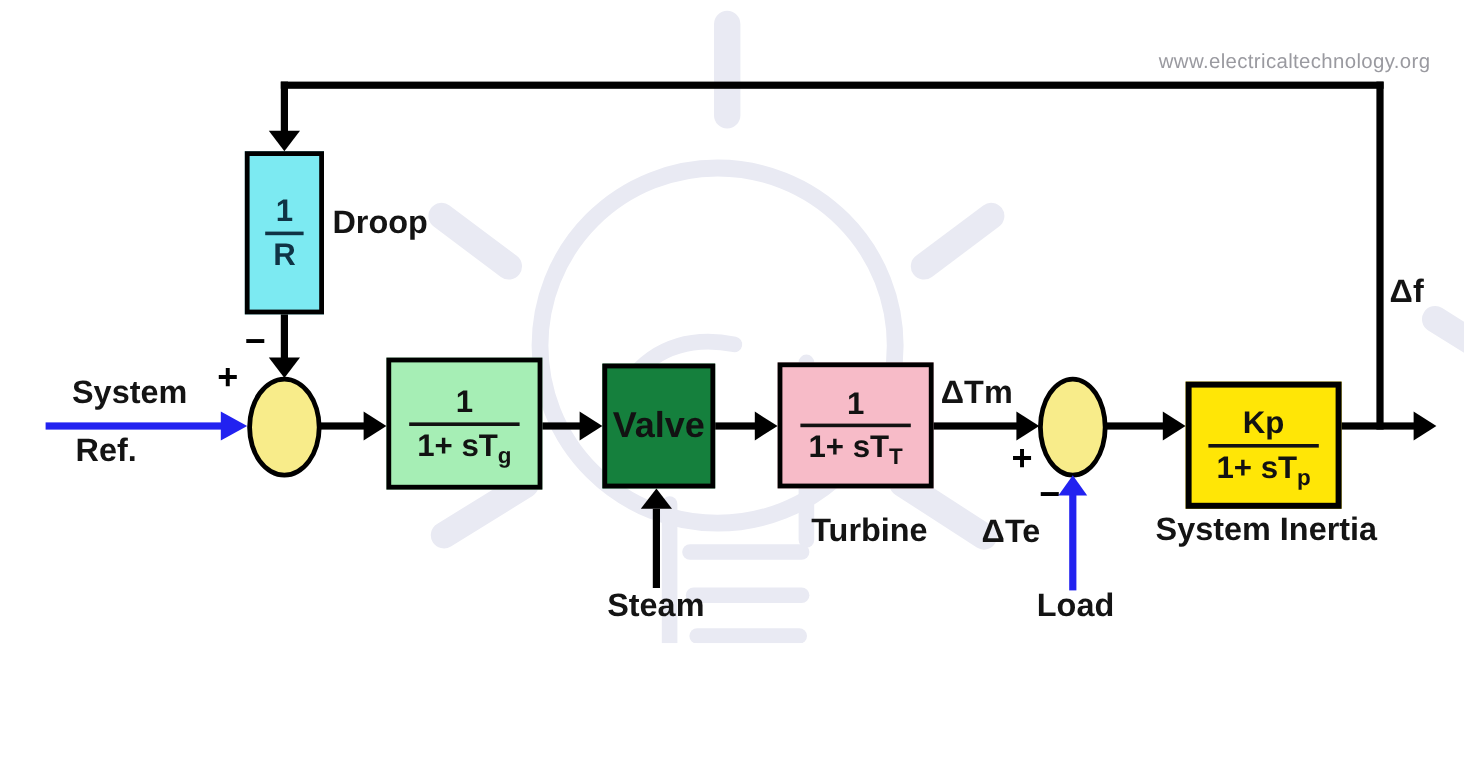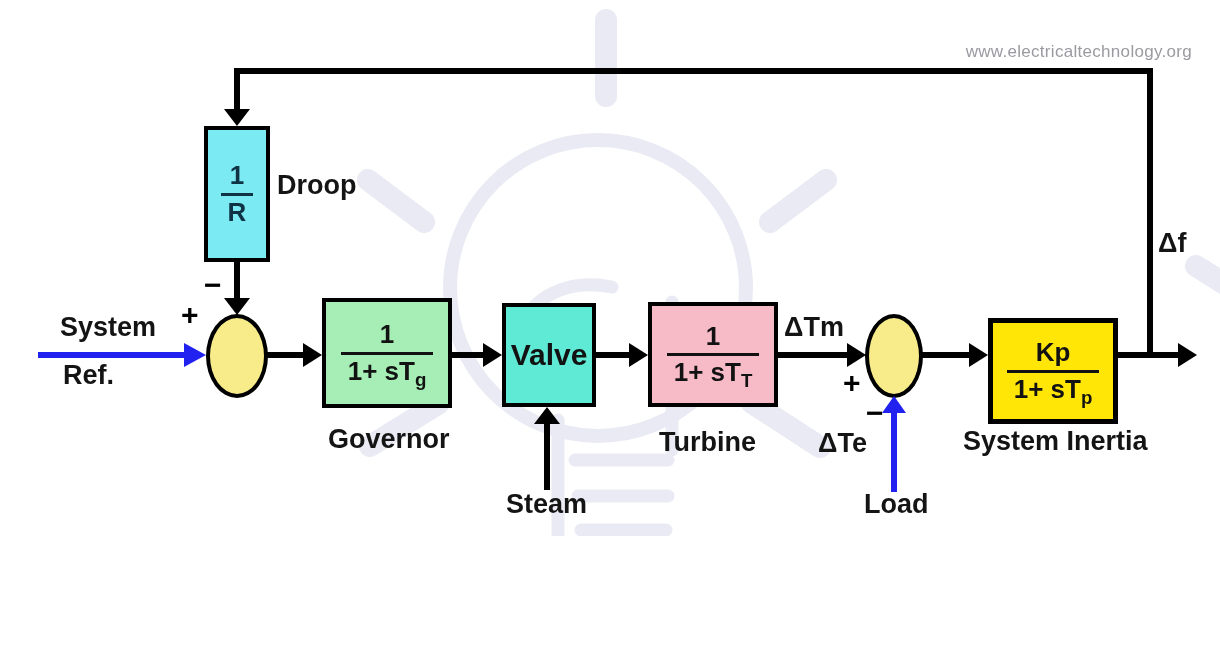--- a/index.html
+++ b/index.html
@@ -104,43 +104,42 @@
 
   <div class="hline" style="left:266px;top:352px;width:40px;"></div>
   <div class="ah ah-right" style="left:303px;top:343px;"></div>
 
   <div class="blk" style="left: 322px; top: 298px; width: 130px; height: 110px; background-color: rgb(166, 238, 181);">
     <div class="frac">
       <span class="num">1</span>
       <span class="den"><span>1+ sT</span><sub class="sub">g</sub></span>
     </div>
   </div>
-  <div class="lbl" style="left:328px;top:424px;">Governor</div>
 
   <div class="hline" style="left:452px;top:352px;width:34px;"></div>
   <div class="ah ah-right" style="left:483px;top:343px;"></div>
 
-  <div class="blk" style="left: 502px; top: 303px; width: 94px; height: 104px; background-color: #5eead4;">
+  <div class="blk" style="left: 502px; top: 303px; width: 94px; height: 104px; background-color: #15803d;">
     <span class="valve-text">Valve</span>
   </div>
 
   <div class="vline" style="left:544px;top:424px;height:66px;"></div>
   <div class="ah ah-up" style="left:534px;top:407px;"></div>
   <div class="lbl" style="left:506px;top:489px;">Steam</div>
 
   <div class="hline" style="left:596px;top:352px;width:35px;"></div>
   <div class="ah ah-right" style="left:629px;top:343px;"></div>
 
   <div class="blk" style="left: 648px; top: 302px; width: 130px; height: 105px; background-color: rgb(247, 187, 200);">
     <div class="frac">
       <span class="num">1</span>
       <span class="den"><span>1+ sT</span><sub class="sub">T</sub></span>
     </div>
   </div>
-  <div class="lbl" style="left:659px;top:427px;">Turbine</div>
+  <div class="lbl" style="left:676px;top:427px;">Turbine</div>
 
   <div class="lbl" style="left:784px;top:312px;">ΔTm</div>
   <div class="hline" style="left:778px;top:352px;width:72px;"></div>
   <div class="ah ah-right" style="left:847px;top:343px;"></div>
 
   <div class="junction" style="left: 865px; top: 314px; width: 58px; height: 84px; background-color: rgb(248, 236, 138);"></div>
   <div class="sign" style="left:843px;top:368px;">+</div>
   <div class="sign" style="left:866px;top:398px;">−</div>
 
   <div class="vline blue" style="left:891px;top:412px;height:80px;"></div>

